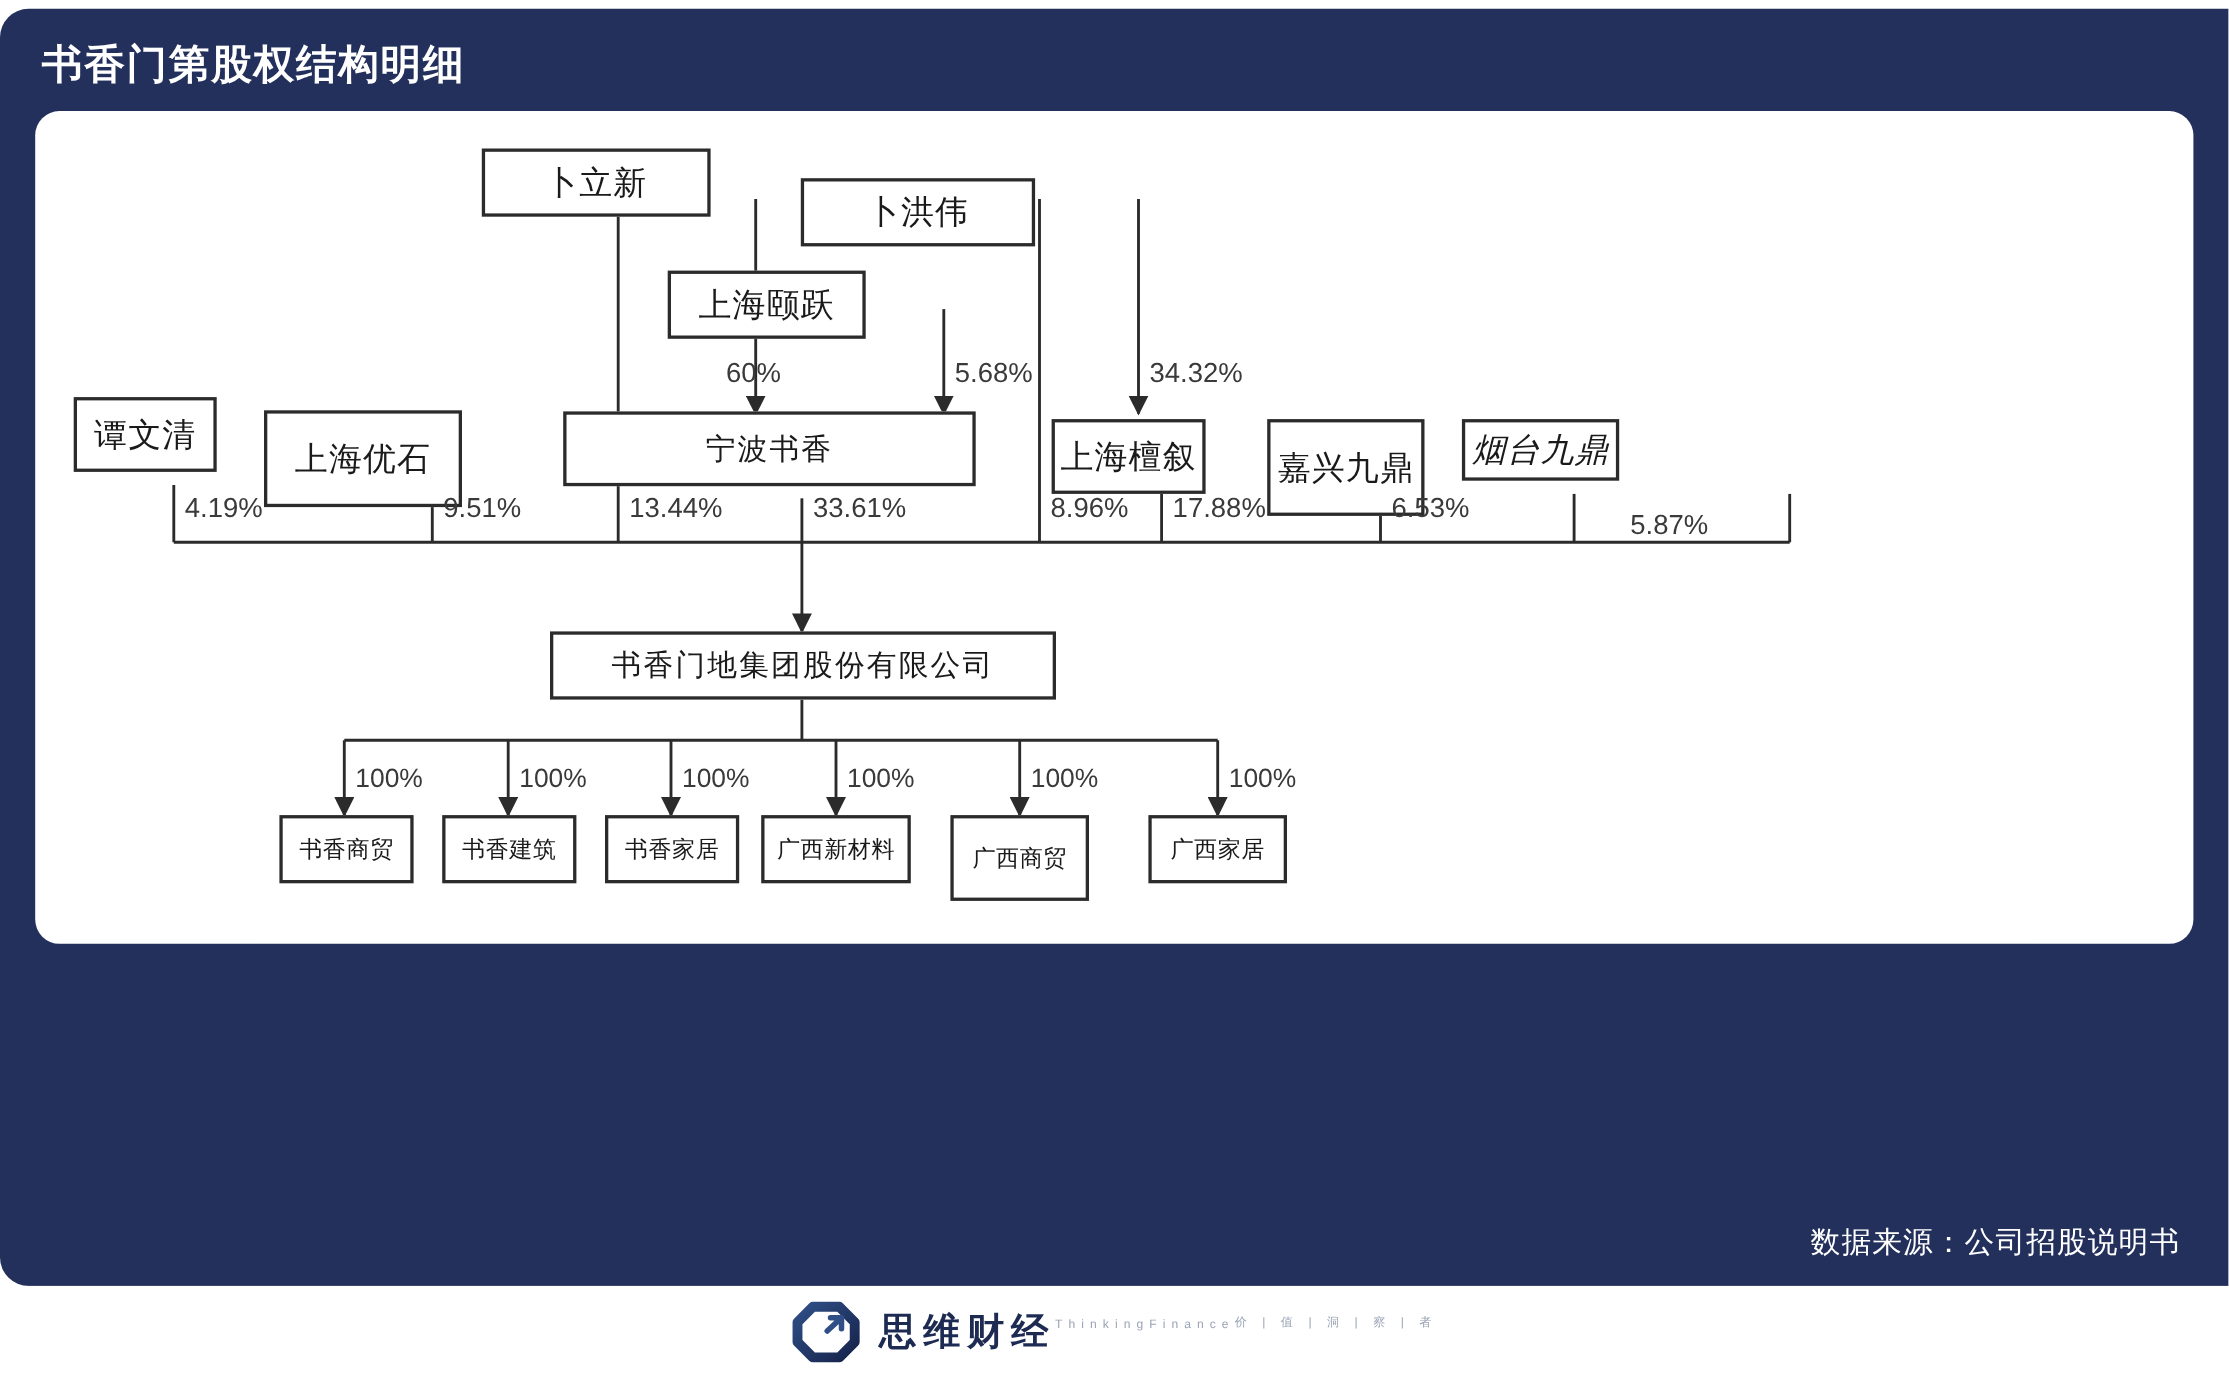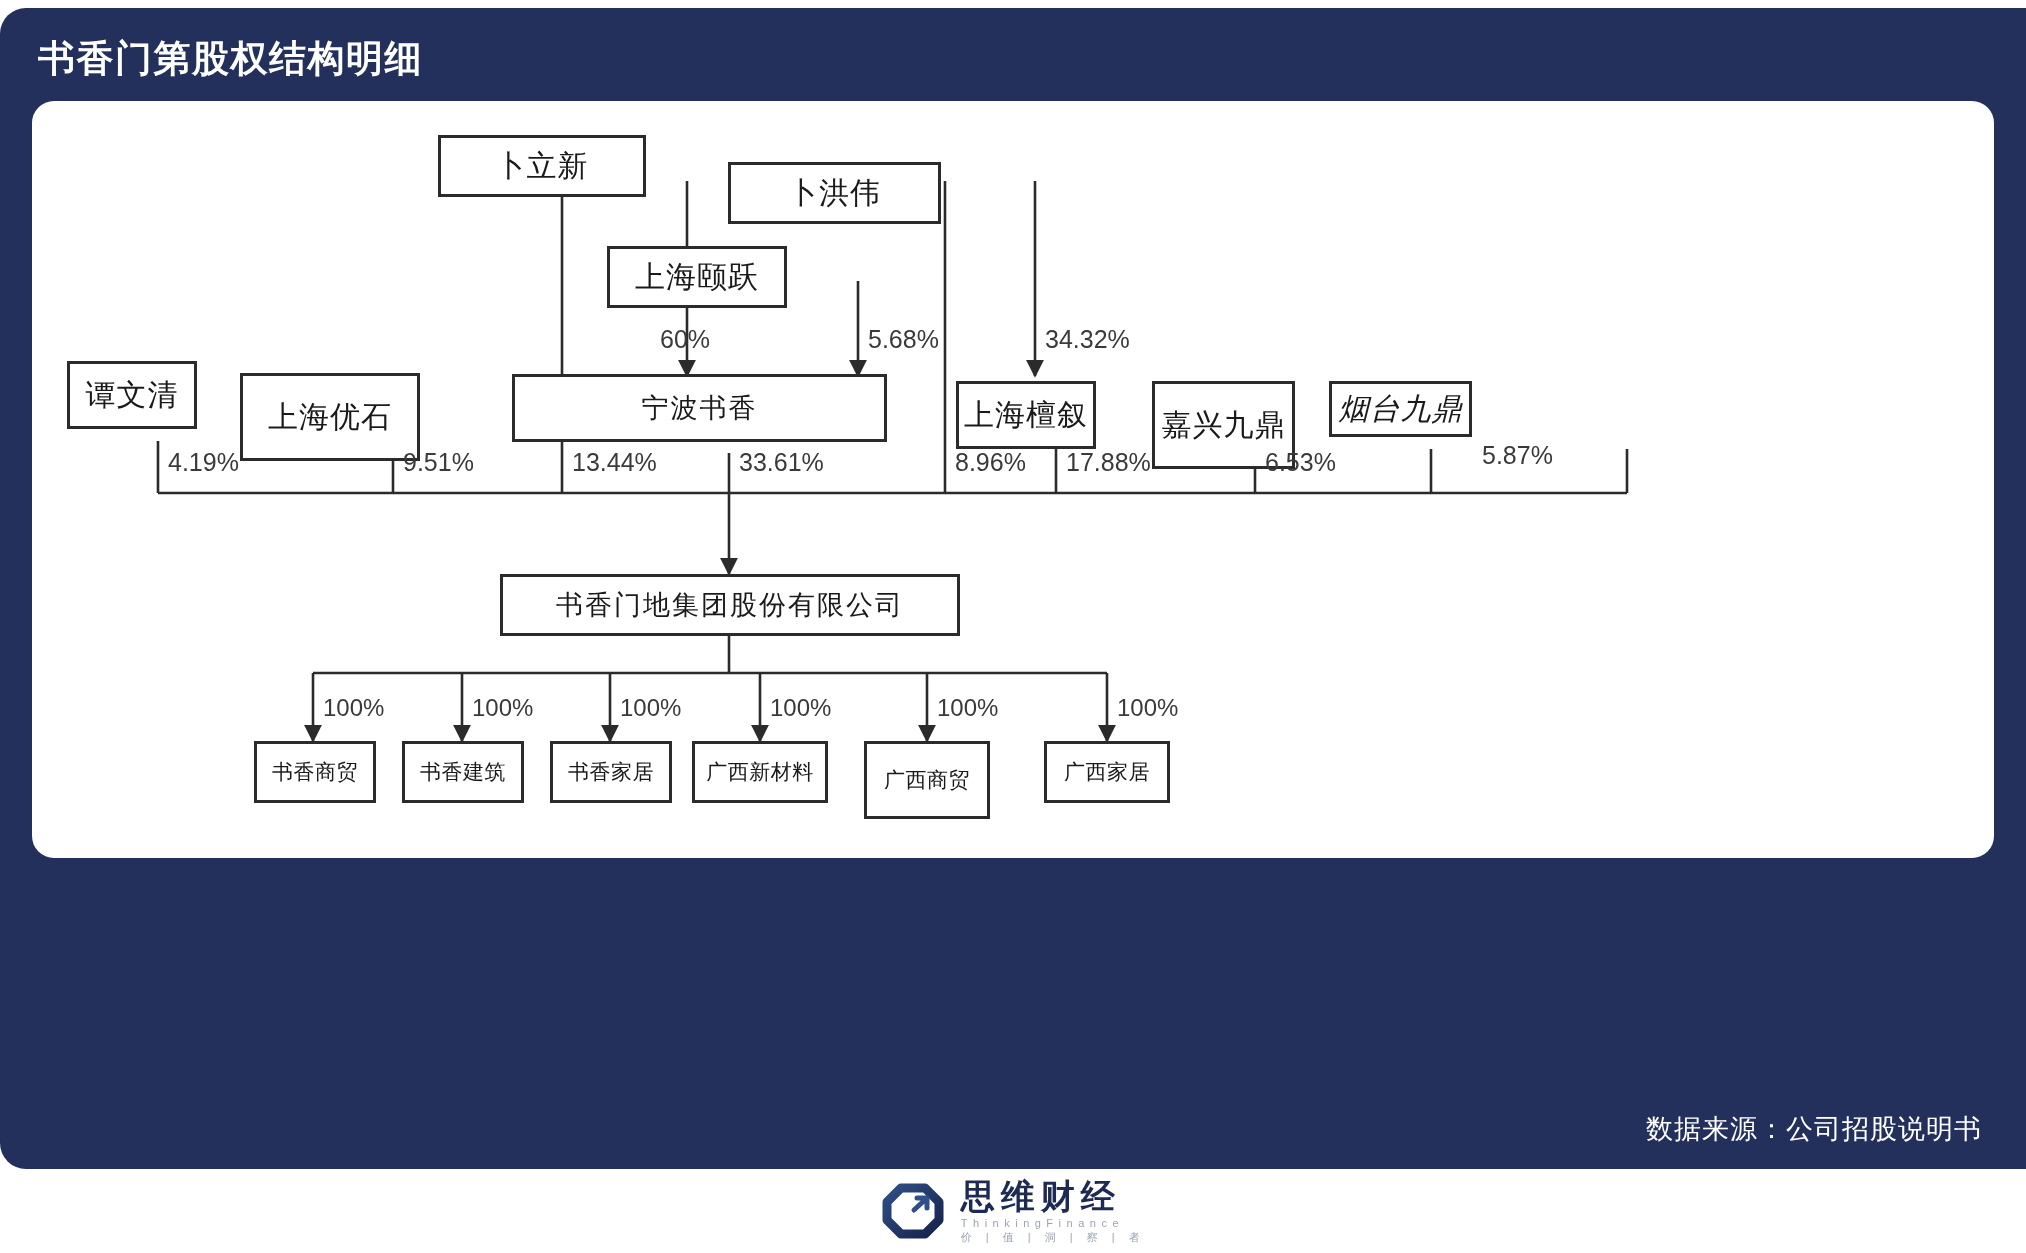--- a/index.html
+++ b/index.html
@@ -128,21 +128,21 @@
     display: flex;
     align-items: center;
     gap: 14px;
     background: #ffffff;
     padding: 0 18px;
     z-index: 2;
   }
   .logo-mark { display: block; }
   .logo-text-group {
     display: flex;
-    flex-direction: column;
+    flex-direction: row;
     justify-content: center;
     line-height: 1;
   }
   .logo-cn {
     font-size: 34px;
     font-weight: bold;
     color: #1d2a52;
     letter-spacing: 6px;
   }
   .logo-en {
@@ -281,21 +281,21 @@
     <div class="edge-label" style="left:836px; top:224px;">5.68%</div>
     <div class="edge-label" style="left:1013px; top:224px;">34.32%</div>
 
     <div class="edge-label" style="left:136px; top:347px;">4.19%</div>
     <div class="edge-label" style="left:371px; top:347px;">9.51%</div>
     <div class="edge-label" style="left:540px; top:347px;">13.44%</div>
     <div class="edge-label" style="left:707px; top:347px;">33.61%</div>
     <div class="edge-label" style="left:923px; top:347px;">8.96%</div>
     <div class="edge-label" style="left:1034px; top:347px;">17.88%</div>
     <div class="edge-label" style="left:1233px; top:347px;">6.53%</div>
-    <div class="edge-label" style="left:1450px; top:340px;">5.87%</div>
+    <div class="edge-label" style="left:1450px; top:362px;">5.87%</div>
 
     <div class="edge-label pct100" style="left:291px; top:593px;">100%</div>
     <div class="edge-label pct100" style="left:440px; top:593px;">100%</div>
     <div class="edge-label pct100" style="left:588px; top:593px;">100%</div>
     <div class="edge-label pct100" style="left:738px; top:593px;">100%</div>
     <div class="edge-label pct100" style="left:905px; top:593px;">100%</div>
     <div class="edge-label pct100" style="left:1085px; top:593px;">100%</div>
 
   </div>
 </div>

